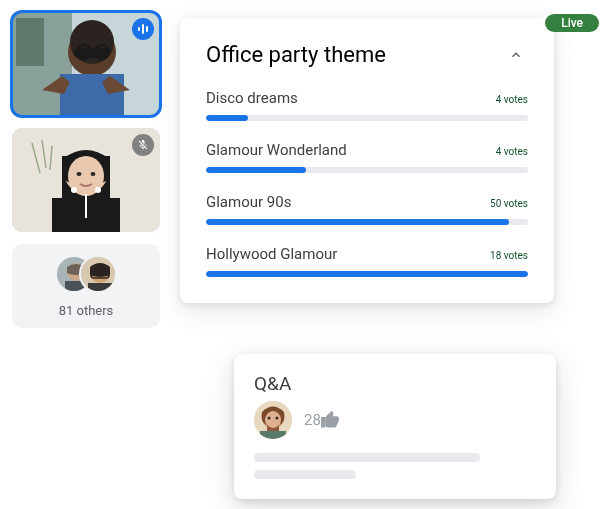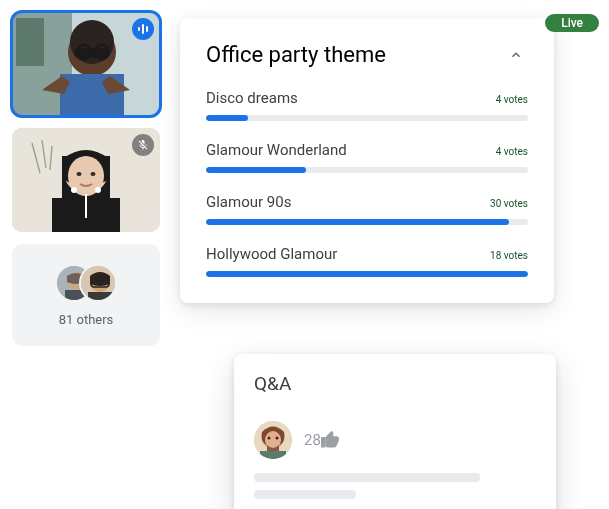--- a/index.html
+++ b/index.html
@@ -53,21 +53,21 @@
       justify-content: center;
     }
     .tile-icon.speaking {
       background: #1a73e8;
     }
     .tile-icon.muted {
       background: rgba(60,64,67,0.6);
     }
     .others-tile {
       width: 148px;
-      height: 102px;
+      height: 84px;
       border-radius: 10px;
       background: #f1f3f4;
       display: flex;
       flex-direction: column;
       align-items: center;
       justify-content: center;
       gap: 8px;
     }
     .avatar-duo {
       position: relative;
@@ -170,21 +170,21 @@
       background: #fff;
       border-radius: 8px;
       box-shadow: 0 2px 6px rgba(60,64,67,0.15), 0 10px 30px rgba(60,64,67,0.18);
       padding: 18px 20px 20px 20px;
       z-index: 5;
     }
     .qa-title {
       font-size: 19px;
       color: #3c4043;
       font-weight: 400;
-      margin-bottom: 26px;
+      margin-bottom: 6px;
     }
     .qa-row {
       display: flex;
       align-items: center;
       gap: 12px;
       margin-bottom: 14px;
     }
     .qa-avatar {
       width: 38px;
       height: 38px;
@@ -319,21 +319,21 @@
           <span class="option-label">Glamour Wonderland</span>
           <span class="option-votes">4 votes</span>
         </div>
         <div class="progress-track">
           <div class="progress-fill" style="width:31%"></div>
         </div>
       </div>
       <div class="poll-option">
         <div class="option-row">
           <span class="option-label">Glamour 90s</span>
-          <span class="option-votes">30 votes</span>
+          <span class="option-votes">50 votes</span>
         </div>
         <div class="progress-track">
           <div class="progress-fill" style="width:94%"></div>
         </div>
       </div>
       <div class="poll-option">
         <div class="option-row">
           <span class="option-label">Hollywood Glamour</span>
           <span class="option-votes">18 votes</span>
         </div>

